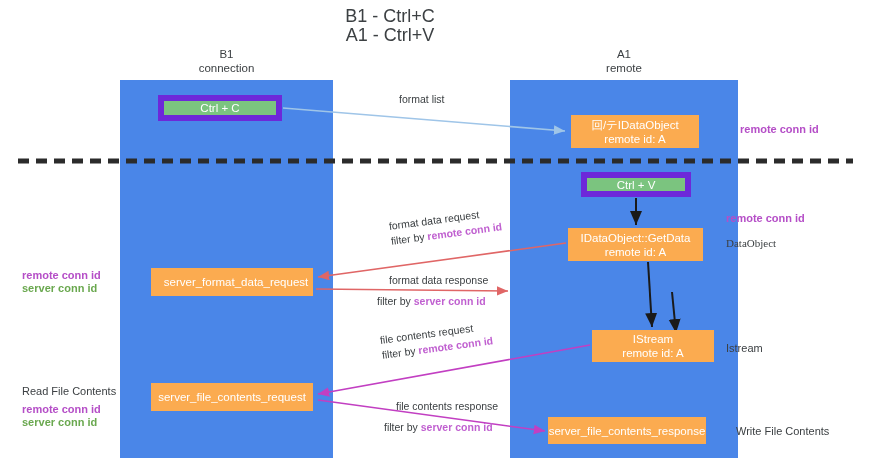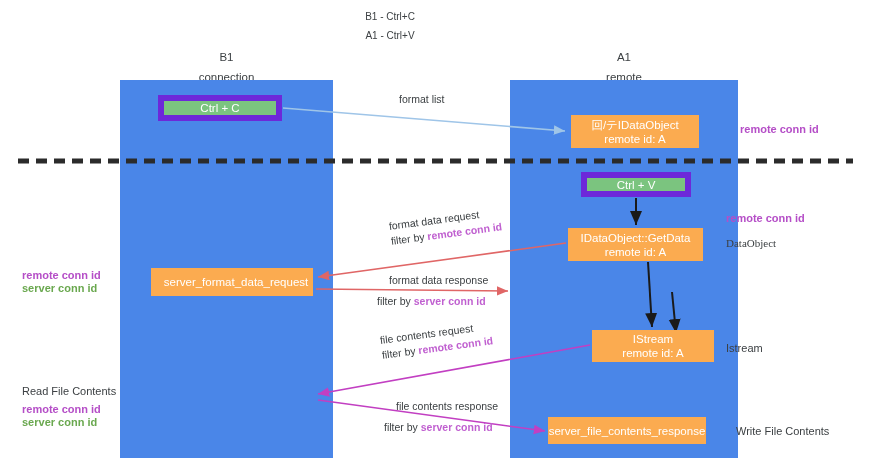--- a/index.html
+++ b/index.html
@@ -29,32 +29,32 @@
   }
   .lane-b1 { left: 120px; top: 80px; width: 213px; height: 378px; }
   .lane-a1 { left: 510px; top: 80px; width: 228px; height: 378px; }
 
   .title {
     position: absolute;
     left: 0;
     top: 7px;
     width: 780px;
     text-align: center;
-    font-size: 10px;
+    font-size: 18px;
     color: #3c4043;
     line-height: 19px;
     white-space: pre-line;
   }
 
   .lane-head {
     position: absolute;
     text-align: center;
     font-size: 11.5px;
     color: #3c4043;
-    line-height: 20px;
+    line-height: 14px;
     white-space: pre-line;
   }
   .lane-head-b1 { left: 120px; top: 47px; width: 213px; }
   .lane-head-a1 { left: 510px; top: 47px; width: 228px; }
 
   .node {
     position: absolute;
     box-sizing: border-box;
     display: flex;
     flex-direction: column;
@@ -155,20 +155,21 @@
 
   <div class="node green n-ctrlc">Ctrl + C</div>
   <div class="node orange n-idataobj">回/テIDataObject
 remote id: A</div>
   <div class="node green n-ctrlv">Ctrl + V</div>
   <div class="node orange n-getdata">IDataObject::GetData
 remote id: A</div>
   <div class="node orange n-sfdreq">server_format_data_request</div>
   <div class="node orange n-istream">IStream
 remote id: A</div>
+  <div class="node orange n-sfcreq">server_file_contents_request</div>
   <div class="node orange n-sfcres">server_file_contents_response</div>
 
   <div class="edge-label" style="left:399px; top:92px;text-align:center;">format list</div>
 
   <div class="edge-label rot-neg" style="left:388px; top:219px;">
     <div><span>format data request</span></div>
     <div><span>filter by </span><span class="hl-remote">remote conn id</span></div>
   </div>
 
   <div class="edge-label" style="left:389px; top:273px;">

